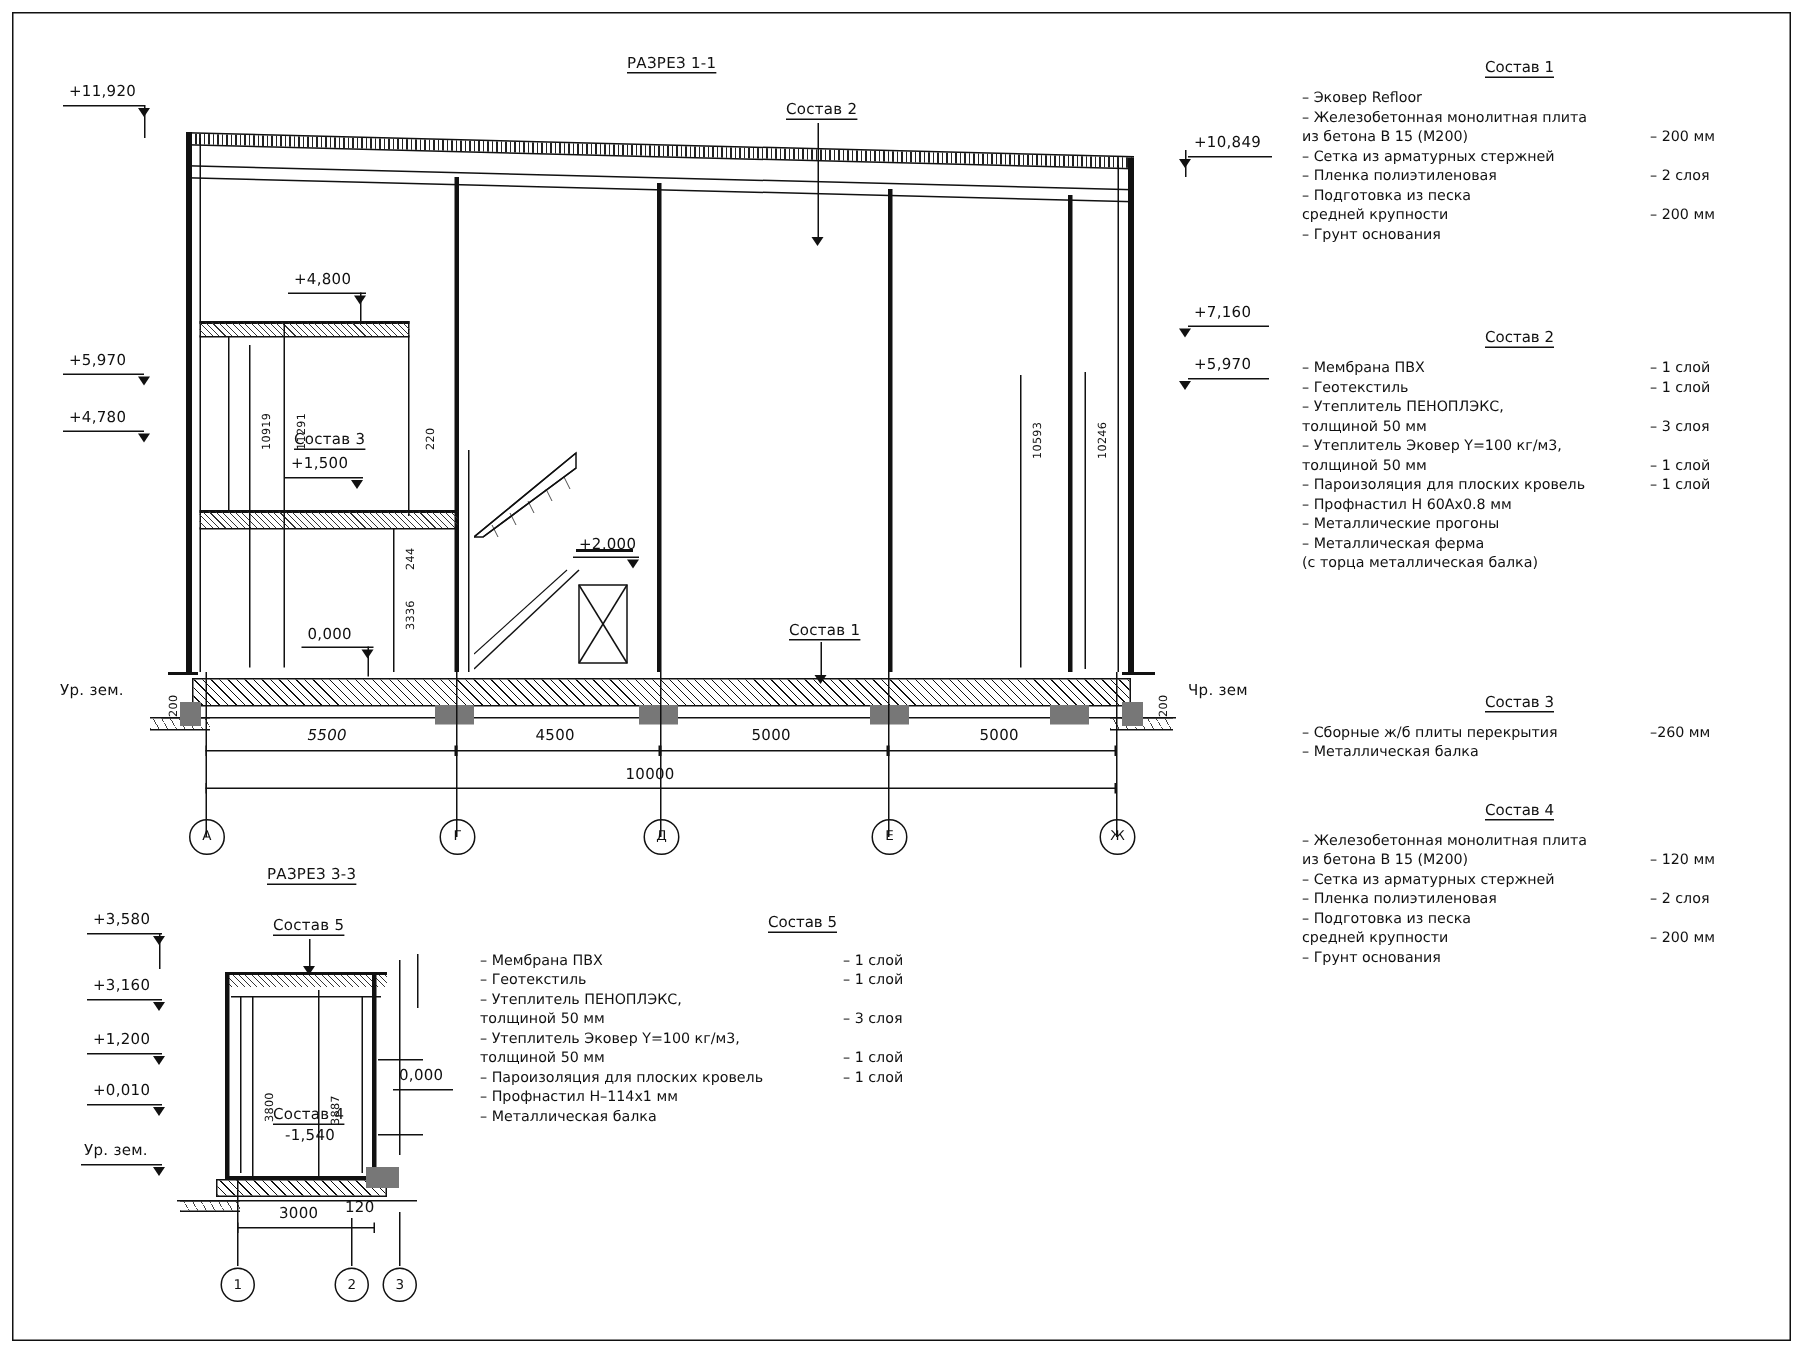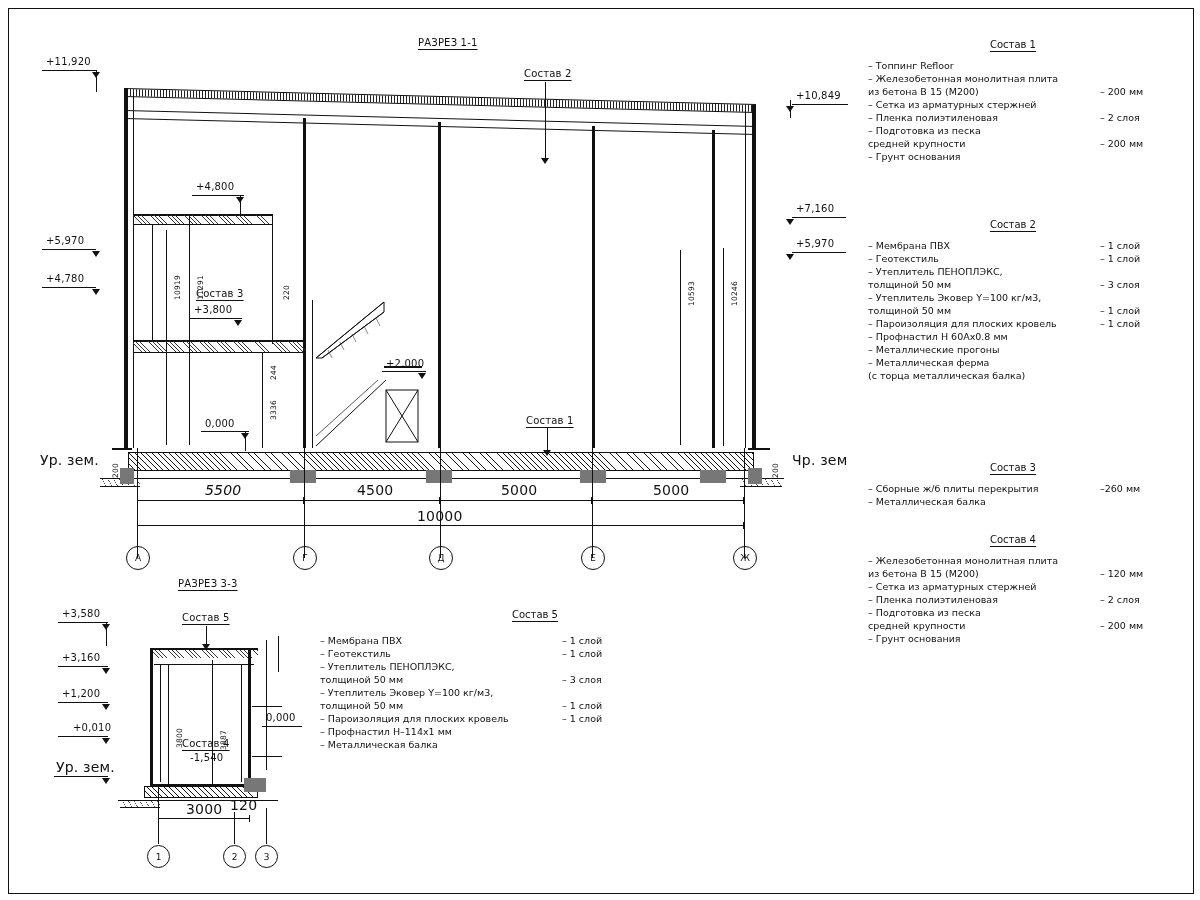--- a/index.html
+++ b/index.html
@@ -2,21 +2,21 @@
 <html><head>
 <meta charset="utf-8">
 <style>
   html,body{margin:0;padding:0;background:#ffffff;}
   body{width:1200px;height:900px;position:relative;overflow:hidden;
        font-family:"DejaVu Sans","Liberation Sans",sans-serif;color:#111;}
   .sheet{position:absolute;left:0;top:0;width:1200px;height:900px;}
   .frame{position:absolute;left:8px;top:8px;width:1184px;height:884px;border:1px solid #111;}
   .abs{position:absolute;}
   .t{position:absolute;white-space:nowrap;font-size:10px;line-height:11px;letter-spacing:.2px;}
-  .t.sm{font-size:14px;}
+  .t.sm{font-size:10px;}
   .t.xs{font-size:7.5px;}
   .u{text-decoration:underline;text-underline-offset:3px;}
   .c{text-align:center;}
   .vert{transform-origin:0 0;transform:rotate(-90deg);}
   .ln{position:absolute;background:#111;}
   .h1{height:1px;}
   .v1{width:1px;}
   .h2{height:2px;}
   .grey{background:#777;}
   .circ{position:absolute;border:1px solid #111;border-radius:50%;
@@ -127,21 +127,21 @@
   <div class="ln v1" style="left:240px;top:195px;height:20px;"></div>
 
   <div class="t" style="left:46px;top:235px;">+5,970</div>
   <div class="ln h1" style="left:42px;top:249px;width:54px;"></div>
   <div class="arrowdn" style="left:92px;top:251px;"></div>
 
   <div class="t" style="left:46px;top:273px;">+4,780</div>
   <div class="ln h1" style="left:42px;top:287px;width:54px;"></div>
   <div class="arrowdn" style="left:92px;top:289px;"></div>
 
-  <div class="t" style="left:194px;top:304px;">+3,800</div>
+  <div class="t" style="left:194px;top:304px;">+1,500</div>
   <div class="ln h1" style="left:190px;top:318px;width:52px;"></div>
   <div class="arrowdn" style="left:234px;top:320px;"></div>
 
   <div class="t" style="left:386px;top:358px;">+2,000</div>
   <div class="ln h1" style="left:382px;top:371px;width:44px;"></div>
   <div class="arrowdn" style="left:418px;top:373px;"></div>
 
   <div class="t" style="left:205px;top:418px;">0,000</div>
   <div class="ln h1" style="left:201px;top:431px;width:48px;"></div>
   <div class="arrowdn" style="left:241px;top:433px;"></div>
@@ -256,21 +256,21 @@
   <div class="ln v1" style="left:106px;top:622px;height:24px;"></div>
 
   <div class="t" style="left:62px;top:652px;">+3,160</div>
   <div class="ln h1" style="left:58px;top:666px;width:50px;"></div>
   <div class="arrowdn" style="left:102px;top:668px;"></div>
 
   <div class="t" style="left:62px;top:688px;">+1,200</div>
   <div class="ln h1" style="left:58px;top:702px;width:50px;"></div>
   <div class="arrowdn" style="left:102px;top:704px;"></div>
 
-  <div class="t" style="left:62px;top:722px;margin-left:11px;">+0,010</div>
+  <div class="t" style="left:62px;top:722px;">+0,010</div>
   <div class="ln h1" style="left:58px;top:736px;width:50px;"></div>
   <div class="arrowdn" style="left:102px;top:738px;"></div>
 
   <div class="t sm" style="left:56px;top:762px;">Ур. зем.</div>
   <div class="ln h1" style="left:54px;top:776px;width:54px;"></div>
   <div class="arrowdn" style="left:102px;top:778px;"></div>
 
   <div class="t" style="left:266px;top:712px;">0,000</div>
   <div class="ln h1" style="left:262px;top:726px;width:40px;"></div>
 
@@ -293,21 +293,21 @@
       <span>2</span>
     </div>
   <div class="circ" style="left:255px;top:845px;width:21px;height:21px;">
       <span>3</span>
     </div>
 
   <div class="spec" style="left:868px;top:33px;width:290px;">
     <div class="c"><span class="spec-title">Состав 1</span></div>
     <div style="margin-top:7px;">
       <div class="spec-row">
-          <span class="lbl">– Топпинг Refloor</span>
+          <span class="lbl">– Эковер Refloor</span>
           <span class="val"></span>
         </div>
       <div class="spec-row">
           <span class="lbl">– Железобетонная  монолитная плита</span>
           <span class="val"></span>
         </div>
       <div class="spec-row">
           <span class="lbl">  из бетона В 15 (М200)</span>
           <span class="val">– 200 мм</span>
         </div>

